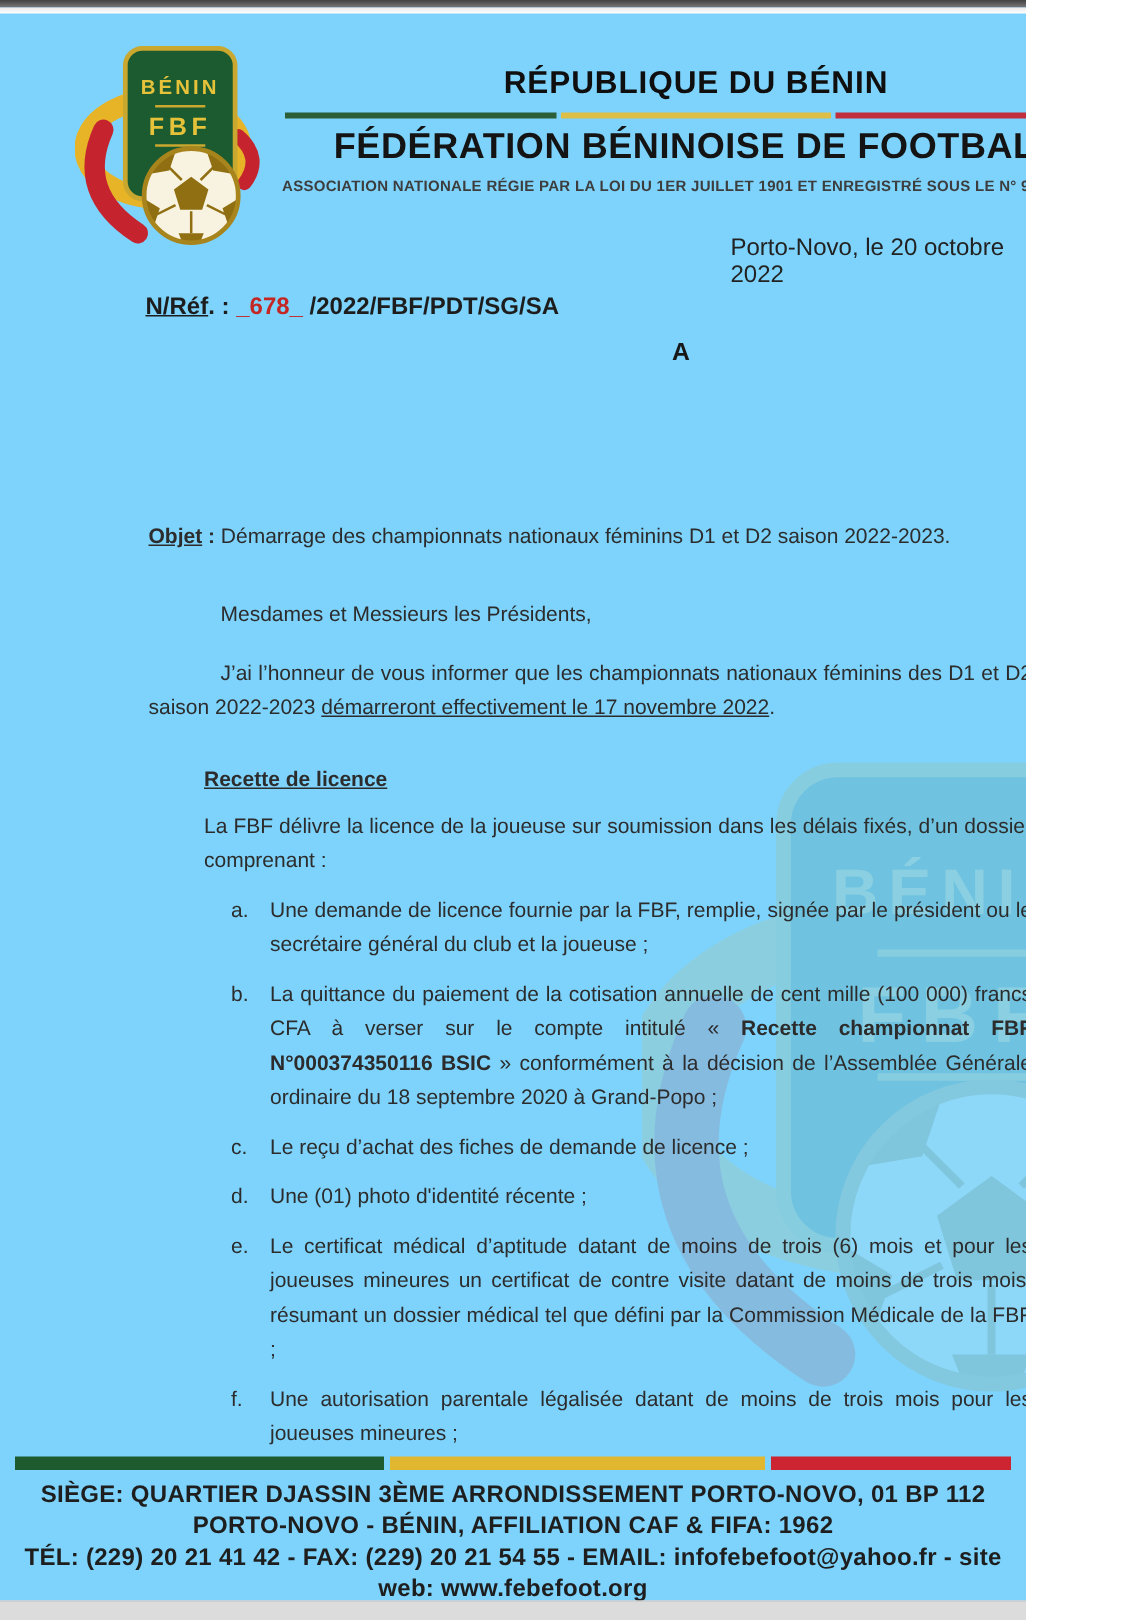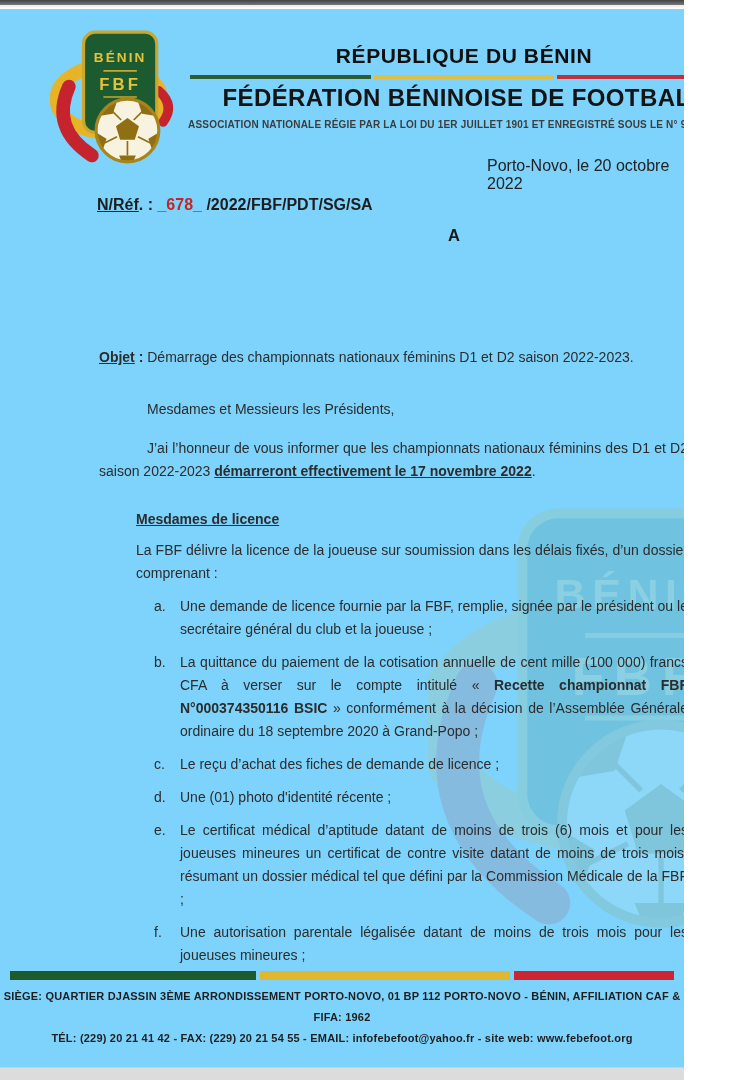--- a/index.html
+++ b/index.html
@@ -34,41 +34,41 @@
     font-size:16.5px; font-weight:700; line-height:26px; color:#171717; }
 
   
   .content { position:absolute; left:99px; top:346px; width:589px;
     font-size:14px; line-height:23px; color:#2c2c2c; }
   .subject-line .lbl { font-weight:700; text-decoration:underline; }
   .subject-line .sep { font-weight:700; }
   .greeting { margin-top:29px; text-indent:48px; }
   .para { text-align:justify; text-indent:48px; }
   .para1 { margin-top:16px; }
-  .para1 .emph { font-weight:700; text-decoration:underline; }
+  .para1 .emph { font-weight:400; text-decoration:underline; }
   .para2 { margin-top:12px; }
   .section-head { margin-top:25px; margin-left:37px; font-weight:700; text-decoration:underline; }
   .section-intro { margin-top:8px; margin-left:37px; text-align:justify; }
   .req-list { margin-top:4px; }
   .li { display:flex; margin-top:10px; }
   .li .marker { flex:none; width:26px; margin-left:55px; }
   .li .txt { flex:1; text-align:justify; }
   .li .txt b { font-weight:700; }
 
   
   .watermark { position:absolute; left:428px; top:500px; width:400px; height:436px;
     opacity:.13; pointer-events:none; }
   .watermark svg { width:100%; height:100%; }
 
   
   .footer { position:absolute; left:0; right:0; top:971px; }
   .footer-bar { display:flex; gap:4px; margin:0 10px; height:9px; }
   .footer-bar .seg { height:9px; }
   .footer-bar .g { width:246px; } .footer-bar .y { width:250px; } .footer-bar .r { flex:1; }
-  .footer-text { text-align:center; font-size:11px; font-weight:700; color:#1e1e1e;
+  .footer-text { text-align:center; font-size:16px; font-weight:700; color:#1e1e1e;
     line-height:21px; margin-top:6px; letter-spacing:.2px; }
 </style>
 </head>
 <body>
 
 <svg width="0" height="0" style="position:absolute" aria-hidden="true">
   <defs>
     <symbol id="fbf-logo" viewBox="0 0 120 132">
       <clipPath id="ballclip">
           <circle cx="70" cy="98" r="30"></circle>
@@ -145,21 +145,21 @@
       <span class="lbl">Objet</span><span class="sep"> : </span><span>Démarrage des championnats nationaux féminins D1 et D2 saison 2022-2023.</span>
     </div>
 
     <div class="greeting">Mesdames et Messieurs les Présidents,</div>
 
     <div class="para para1">
       <span>J’ai l’honneur de vous informer que les championnats nationaux féminins des D1 et D2 saison 2022-2023 </span><span class="emph">démarreront effectivement le 17 novembre 2022</span><span>.</span>
     </div>
 
 
-    <div class="section-head">Mesdames de licence</div>
+    <div class="section-head">Recette de licence</div>
     <div class="section-intro">La FBF délivre la licence de la joueuse sur soumission dans les délais fixés, d’un dossier comprenant :</div>
 
     <div class="req-list" id="req-list">
         <div class="li">
           <span class="marker">a.</span>
           <span class="txt">Une demande de licence fournie par la FBF, remplie, signée par le président ou le secrétaire général du club et la joueuse ;</span>
         </div>
         <div class="li">
           <span class="marker">b.</span>
           <span class="txt">La quittance du paiement de la cotisation annuelle de cent mille (100 000) francs CFA à verser sur le compte intitulé « <b>Recette championnat FBF N°000374350116 BSIC</b> » conformément à la décision de l’Assemblée Générale ordinaire du 18 septembre 2020 à Grand-Popo ;</span>

